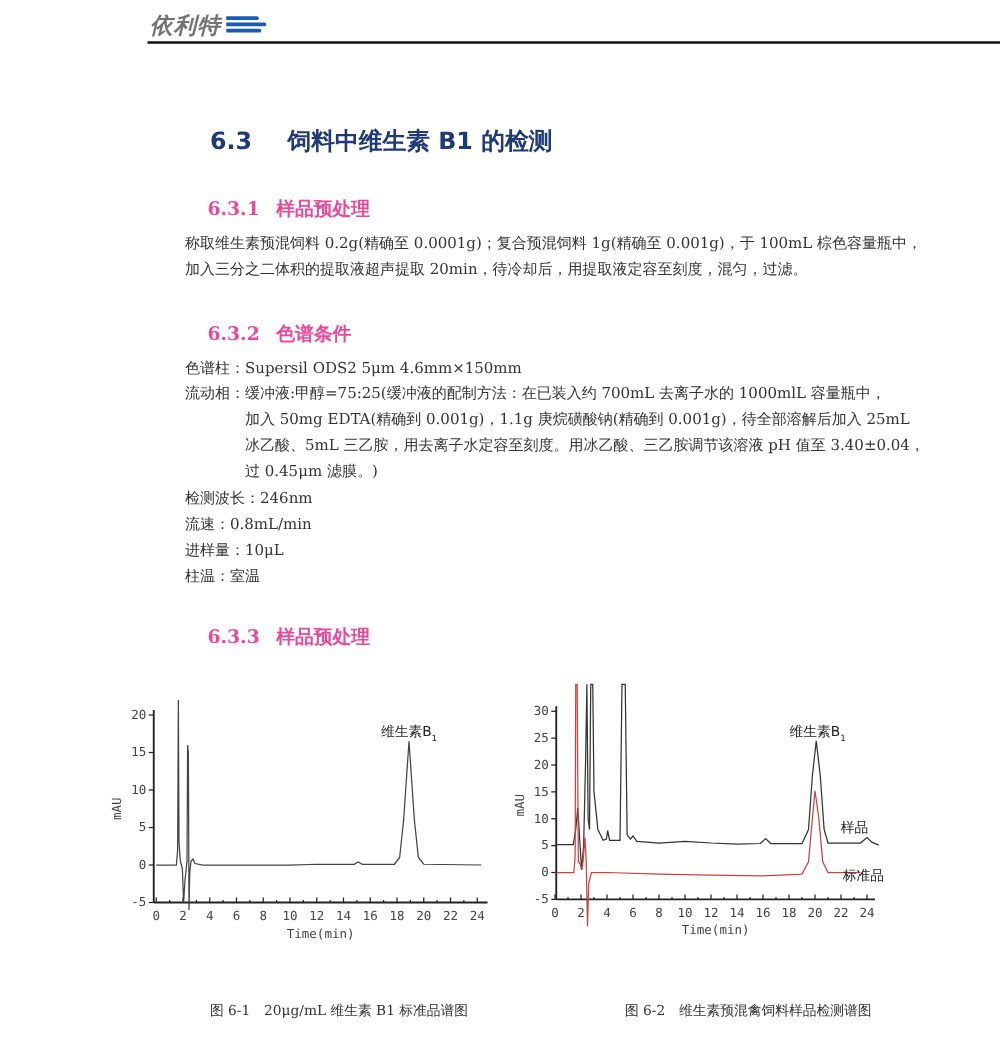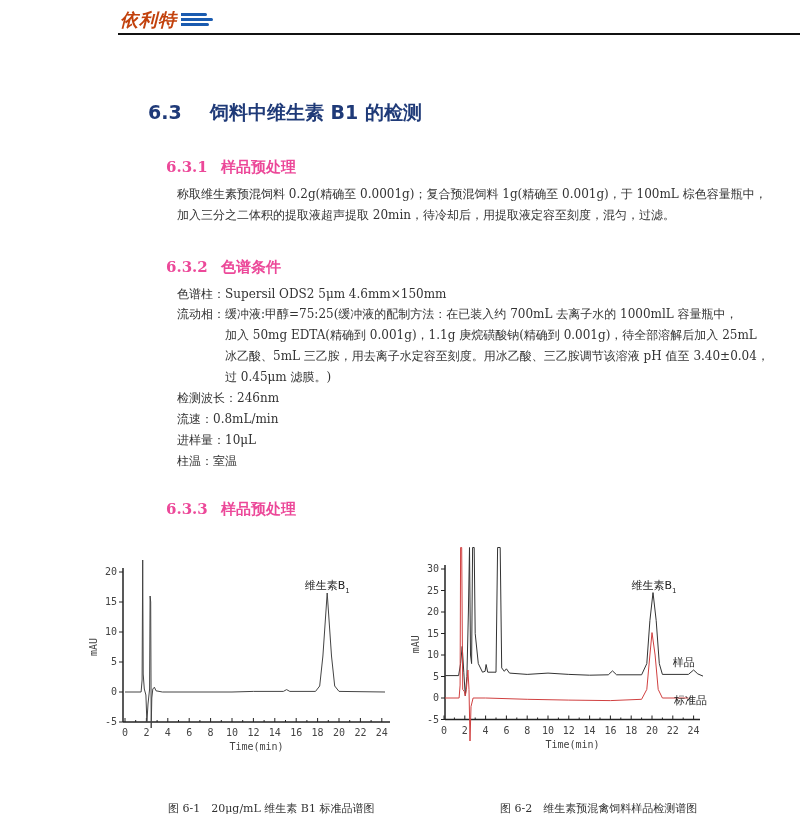--- a/index.html
+++ b/index.html
@@ -1,25 +1,25 @@
 <!DOCTYPE html>
 <html><head>
 <meta charset="utf-8">
 <style>
   html,body{margin:0;padding:0;background:#fff;}
   body{width:800px;height:840px;position:relative;overflow:hidden;font-family:"DejaVu Serif","Liberation Serif",serif;color:#222;}
-  .logo{position:absolute;left:120px;top:8px;font-family:"DejaVu Sans","Liberation Sans",sans-serif;font-style:italic;font-weight:bold;font-size:18px;color:#c2410c;letter-spacing:1px;display:flex;align-items:center;}
+  .logo{position:absolute;left:120px;top:8px;font-family:"DejaVu Sans","Liberation Sans",sans-serif;font-style:italic;font-weight:bold;font-size:18px;color:#737373;letter-spacing:1px;display:flex;align-items:center;}
   .logo-mark{display:inline-block;margin-left:4px;width:32px;height:16px;position:relative;}
   .logo-mark i{position:absolute;left:0;height:3px;background:#1a5bb0;border-radius:0 6px 6px 0;}
   .header-rule{position:absolute;left:118px;top:33px;width:682px;height:2px;background:#111;}
   .h1{position:absolute;left:148px;top:100px;font-family:"DejaVu Sans","Liberation Sans",sans-serif;font-weight:bold;font-size:19px;color:#1f3a78;}
-  .h1 .num{display:inline-block;width:62px;}
+  .h1 .num{display:inline-block;width:62px;margin-left:20px;}
   .h2{position:absolute;left:166px;font-family:"DejaVu Serif","Liberation Serif",serif;font-weight:bold;font-size:15px;color:#ec4899;}
   .h2 .num{display:inline-block;width:55px;}
-  .para{position:absolute;font-size:12px;line-height:20px;color:#333;white-space:nowrap;margin-left:29px;}
+  .para{position:absolute;font-size:12px;line-height:20px;color:#333;white-space:nowrap;}
   .chart{position:absolute;left:0;top:0;}
   .caption{position:absolute;top:801px;font-size:11px;color:#333;text-align:center;}
   svg text{font-family:"DejaVu Sans Mono","Liberation Mono",monospace;font-size:10px;fill:#444;}
   svg text.lbl{font-family:"DejaVu Sans","Liberation Sans",sans-serif;font-size:11px;fill:#222;}
 </style>
 </head>
 <body>
 
 <div class="logo">
   <span>依利特</span>

